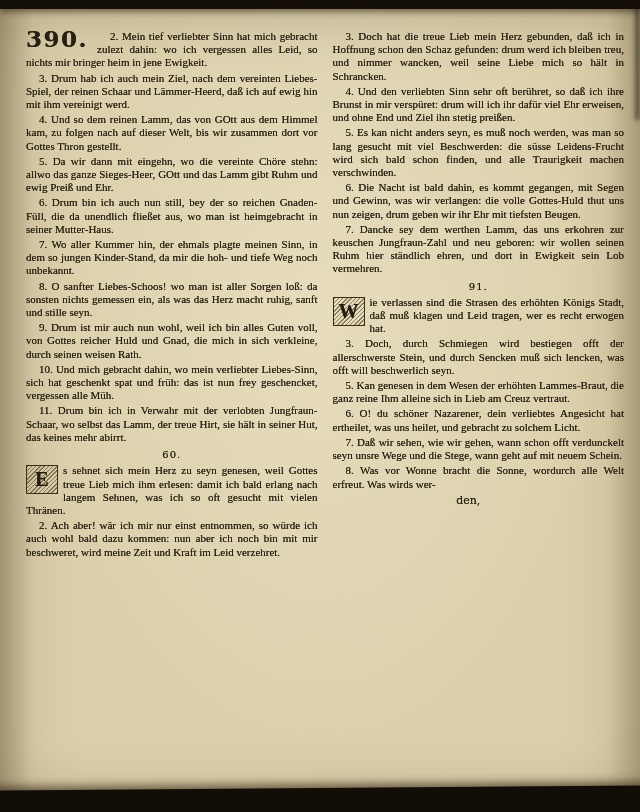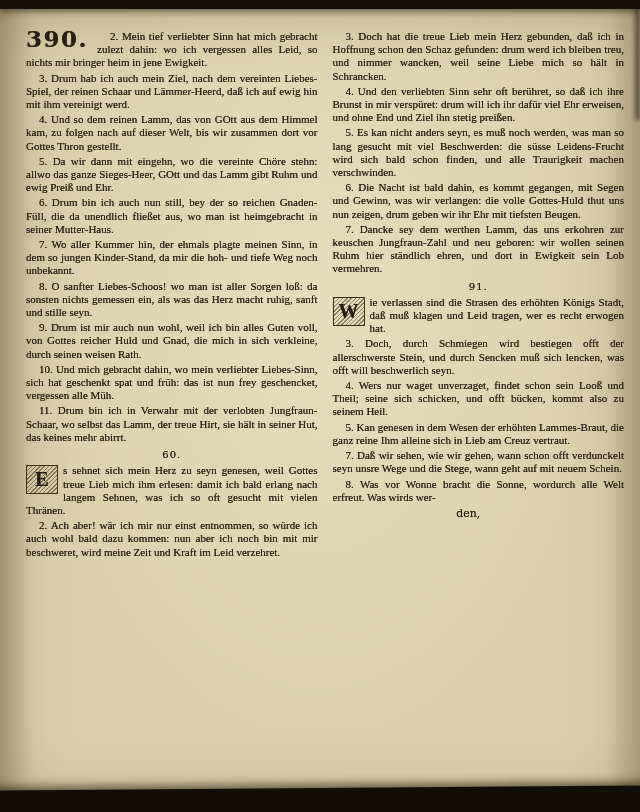--- a/index.html
+++ b/index.html
@@ -64,22 +64,22 @@
         </div>
       <div class="col">
           <p class="verse"><span class="vnum">3. </span>Doch hat die treue Lieb mein Herz gebunden, daß ich in Hoffnung schon den Schaz gefunden: drum werd ich bleiben treu, und nimmer wancken, weil seine Liebe mich so hält in Schrancken.</p>
           <p class="verse"><span class="vnum">4. </span>Und den verliebten Sinn sehr oft berühret, so daß ich ihre Brunst in mir verspüret: drum will ich ihr dafür viel Ehr erweisen, und ohne End und Ziel ihn stetig preißen.</p>
           <p class="verse"><span class="vnum">5. </span>Es kan nicht anders seyn, es muß noch werden, was man so lang gesucht mit viel Beschwerden: die süsse Leidens-Frucht wird sich bald schon finden, und alle Traurigkeit machen verschwinden.</p>
           <p class="verse"><span class="vnum">6. </span>Die Nacht ist bald dahin, es kommt gegangen, mit Segen und Gewinn, was wir verlangen: die volle Gottes-Huld thut uns nun zeigen, drum geben wir ihr Ehr mit tiefsten Beugen.</p>
           <p class="verse"><span class="vnum">7. </span>Dancke sey dem werthen Lamm, das uns erkohren zur keuschen Jungfraun-Zahl und neu geboren: wir wollen seinen Ruhm hier ständlich ehren, und dort in Ewigkeit sein Lob vermehren.</p>
           <p class="hymn-number">91.</p>
           <p class="verse has-initial"><span class="dropcap">W</span>ie verlassen sind die Strasen des erhöhten Königs Stadt, daß muß klagen und Leid tragen, wer es recht erwogen hat.</p>
           <p class="verse"><span class="vnum">3. </span>Doch, durch Schmiegen wird bestiegen offt der allerschwerste Stein, und durch Sencken muß sich lencken, was offt will beschwerlich seyn.</p>
-          <p class="verse"><span class="vnum">4. </span>Wers nur waget unverzaget, findet schon sein Looß und Theil; seine sich schicken, und offt bücken, kommt also zu seinem Heil.</p>
           <p class="verse"><span class="vnum">5. </span>Kan genesen in dem Wesen der erhöhten Lammes-Braut, die ganz reine Ihm alleine sich in Lieb am Creuz vertraut.</p>
+          <p class="verse"><span class="vnum">6. </span>O! du schöner Nazarener, dein verliebtes Angesicht hat ertheilet, was uns heilet, und gebracht zu solchem Licht.</p>
           <p class="verse"><span class="vnum">7. </span>Daß wir sehen, wie wir gehen, wann schon offt verdunckelt seyn unsre Wege und die Stege, wann geht auf mit neuem Schein.</p>
           <p class="verse"><span class="vnum">8. </span>Was vor Wonne bracht die Sonne, wordurch alle Welt erfreut. Was wirds wer-</p>
           <p class="catchword">den,</p>
         </div>
     </div>
   </div>
 
   <div class="edge-bottom"></div>
 </div>
 

